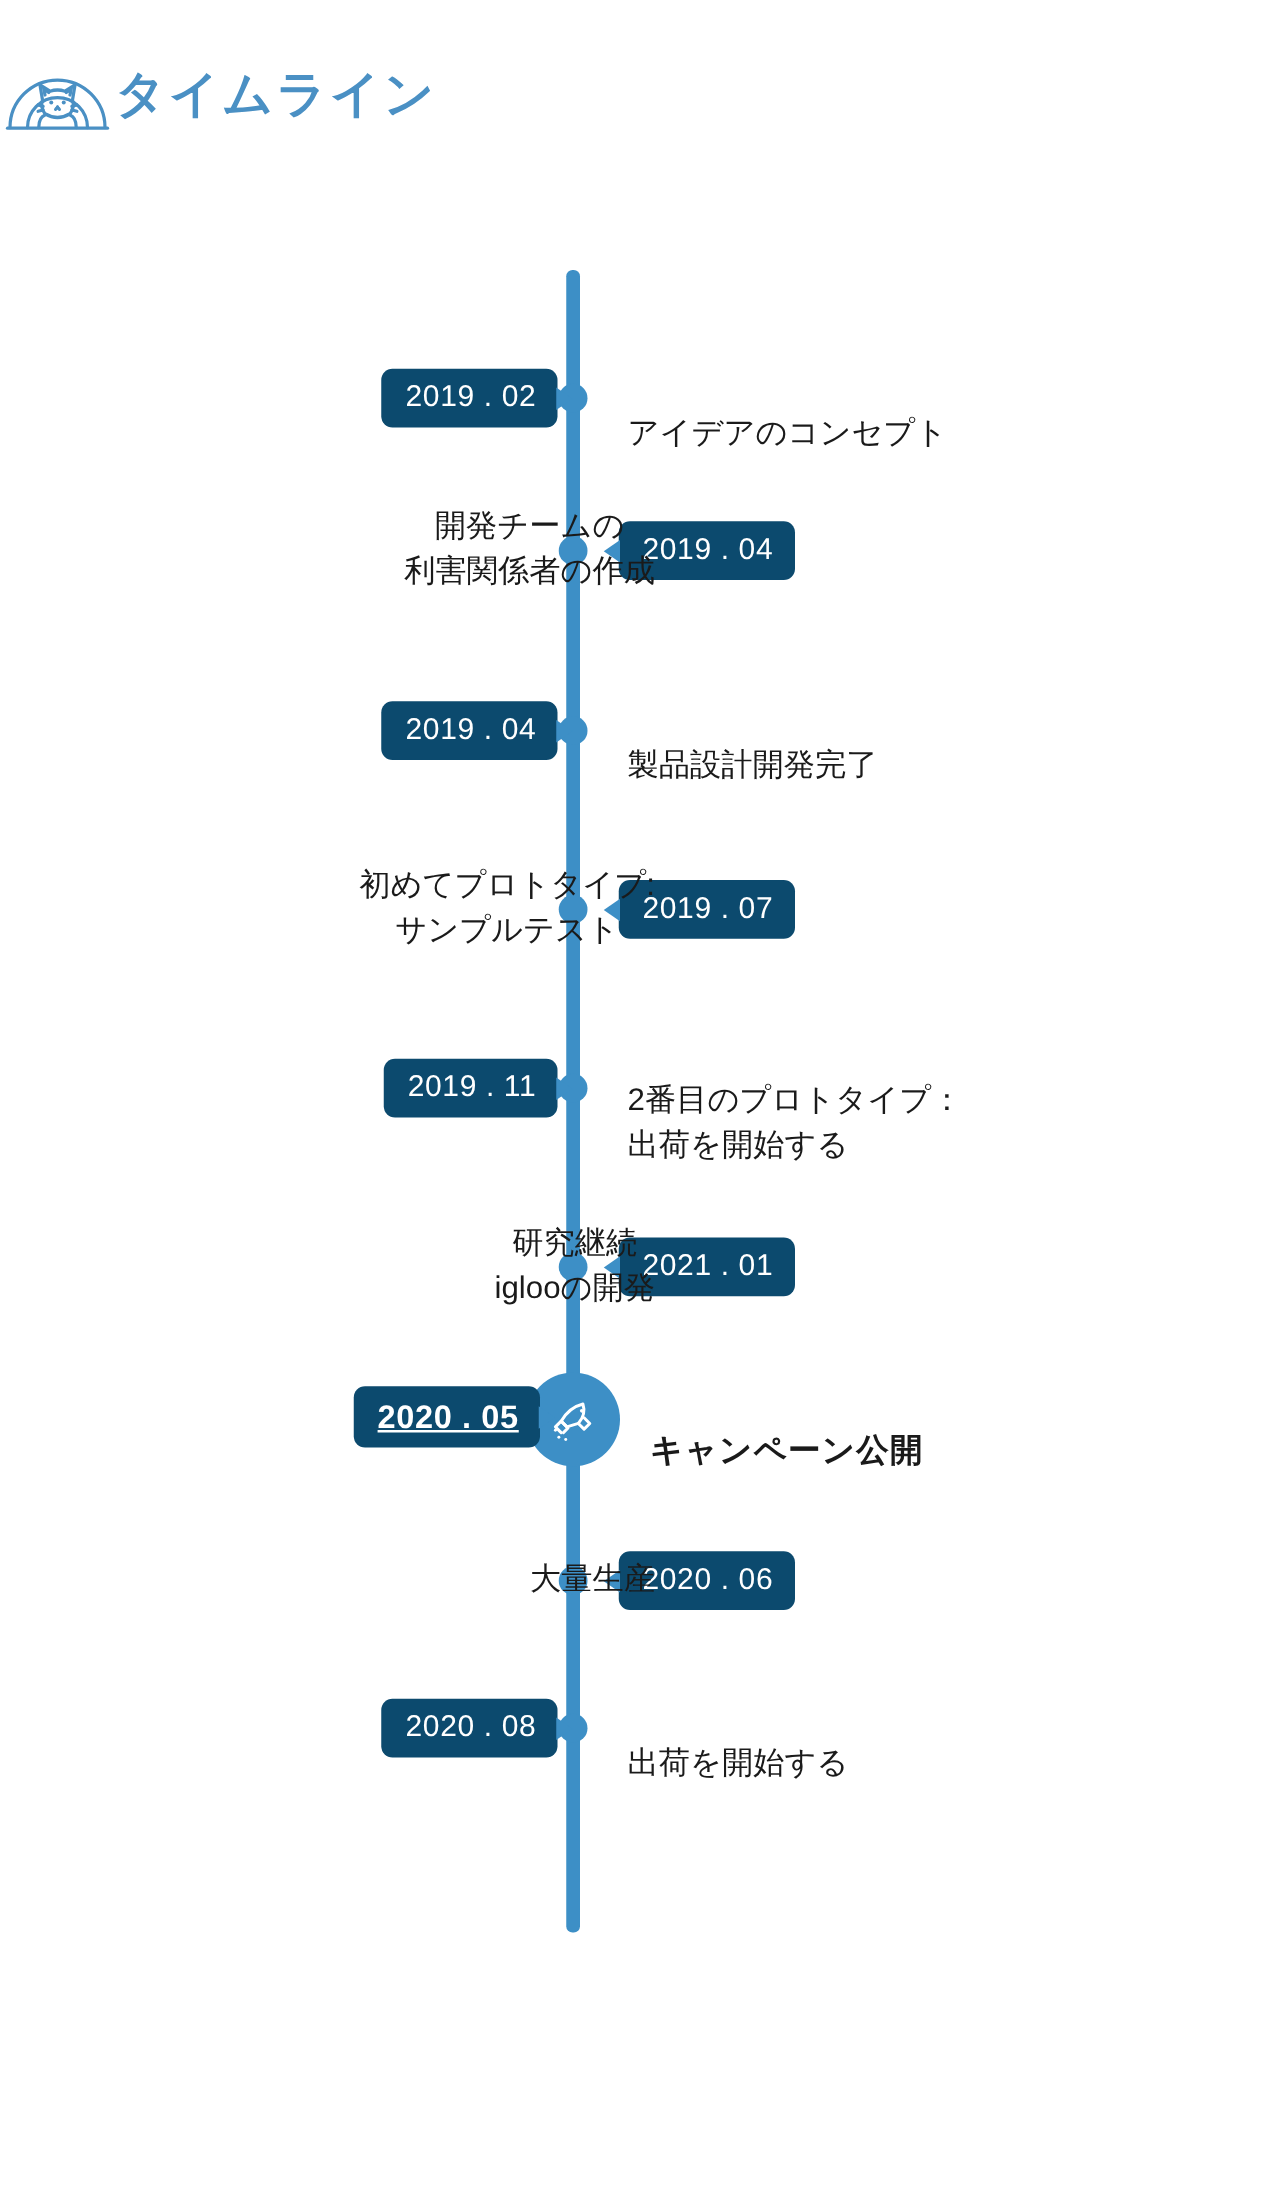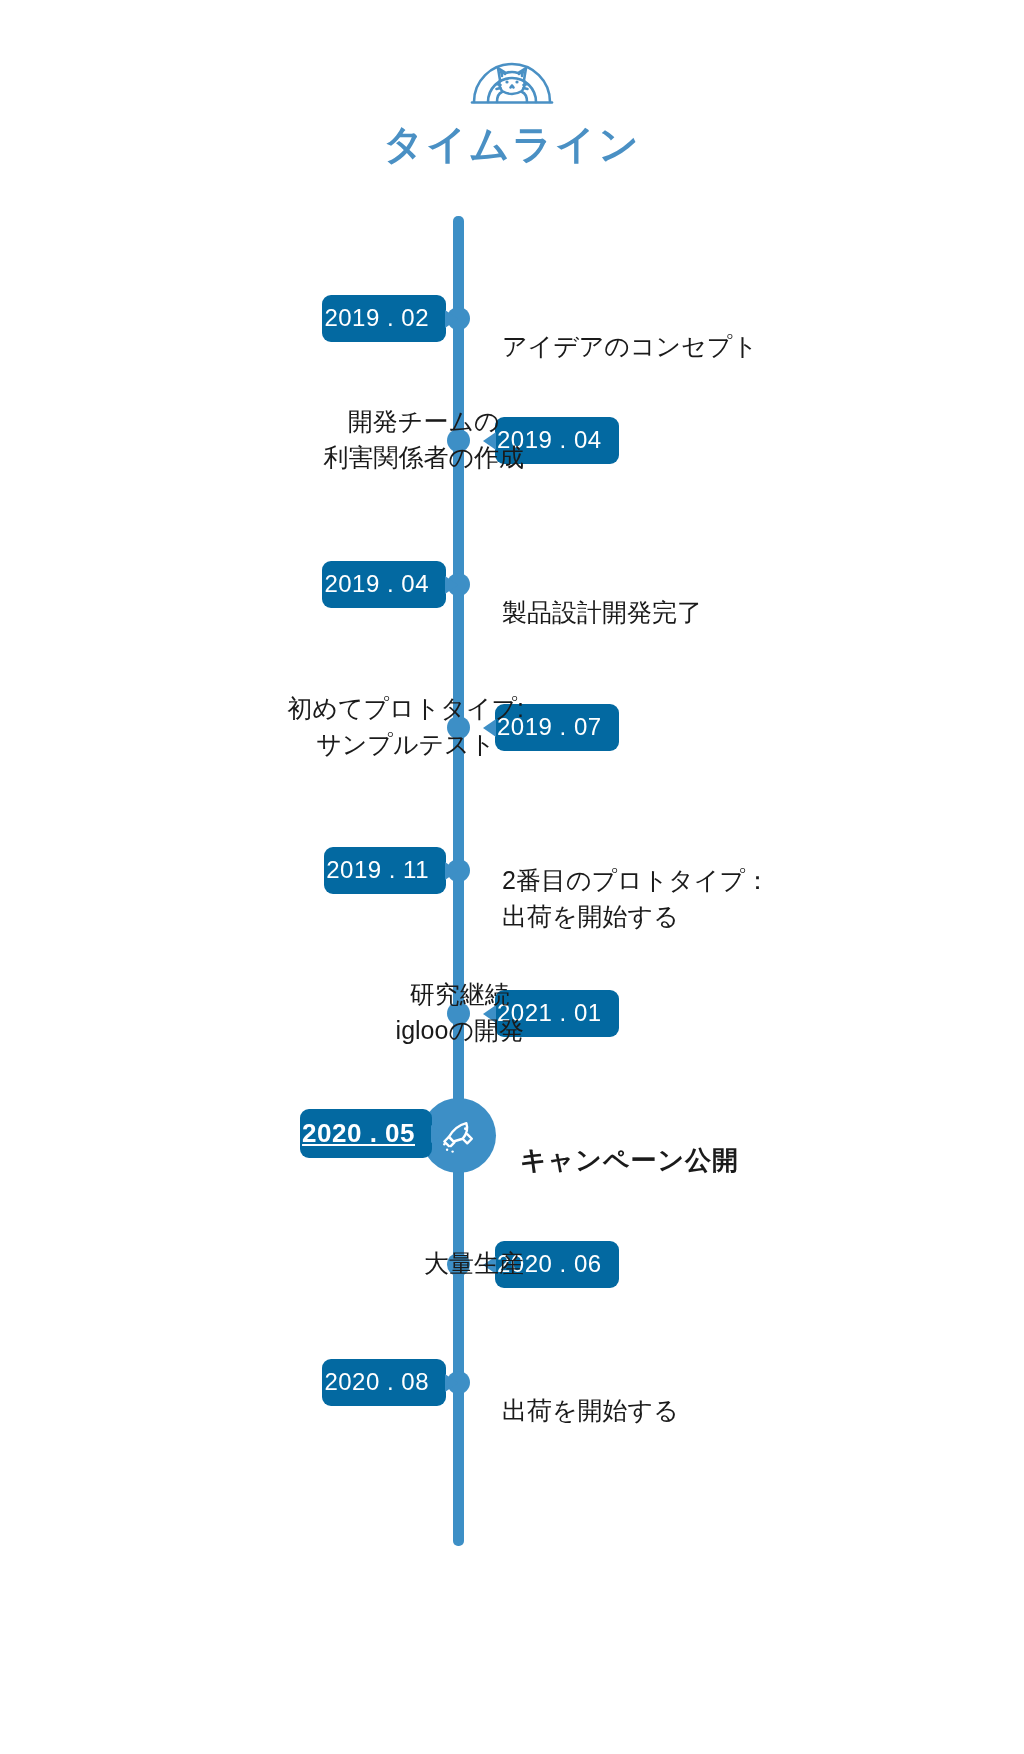--- a/index.html
+++ b/index.html
@@ -11,21 +11,21 @@
   }
   #page {
     position:relative;
     width:1024px; height:1754px;
     background:#fff;
   }
 
   
   .header {
     position:absolute; left:0; top:28px; width:1024px;
-    display:flex; flex-direction:column; align-items:center;
+    display:flex; flex-direction:row; align-items:center;
   }
   .logo-wrap { width:92px; height:82px; display:block; }
   .page-title {
     margin-top:14px;
     font-size:40px;
     font-weight:700;
     color:#4a90c4;
     letter-spacing:2px;
     line-height:1;
   }
@@ -59,26 +59,26 @@
     left:421px; top:-37px;
     width:75px; height:75px;
     background:#3d8fc6;
     display:flex; align-items:center; justify-content:center;
   }
   .node.big svg { width:44px; height:44px; display:block; }
 
   
   .pill {
     position:absolute;
-    background:#0369a1;
+    background:#0c4a6e;
     color:#ffffff;
     font-size:24px;
     letter-spacing:0.5px;
     border-radius:9px;
-    padding:11px 17px 12px 2px;
+    padding:11px 17px 12px 19px;
     white-space:nowrap;
     line-height:1;
   }
   .pill.left  { right:578px; top:-23px; }
   .pill.right { left:495px;  top:-23px; }
   .pill.left.big-pill  { right:592px; top:-26px; font-size:26px; font-weight:700;text-decoration:underline;}
   .pill::after {
     content:"";
     position:absolute;
     top:50%;

